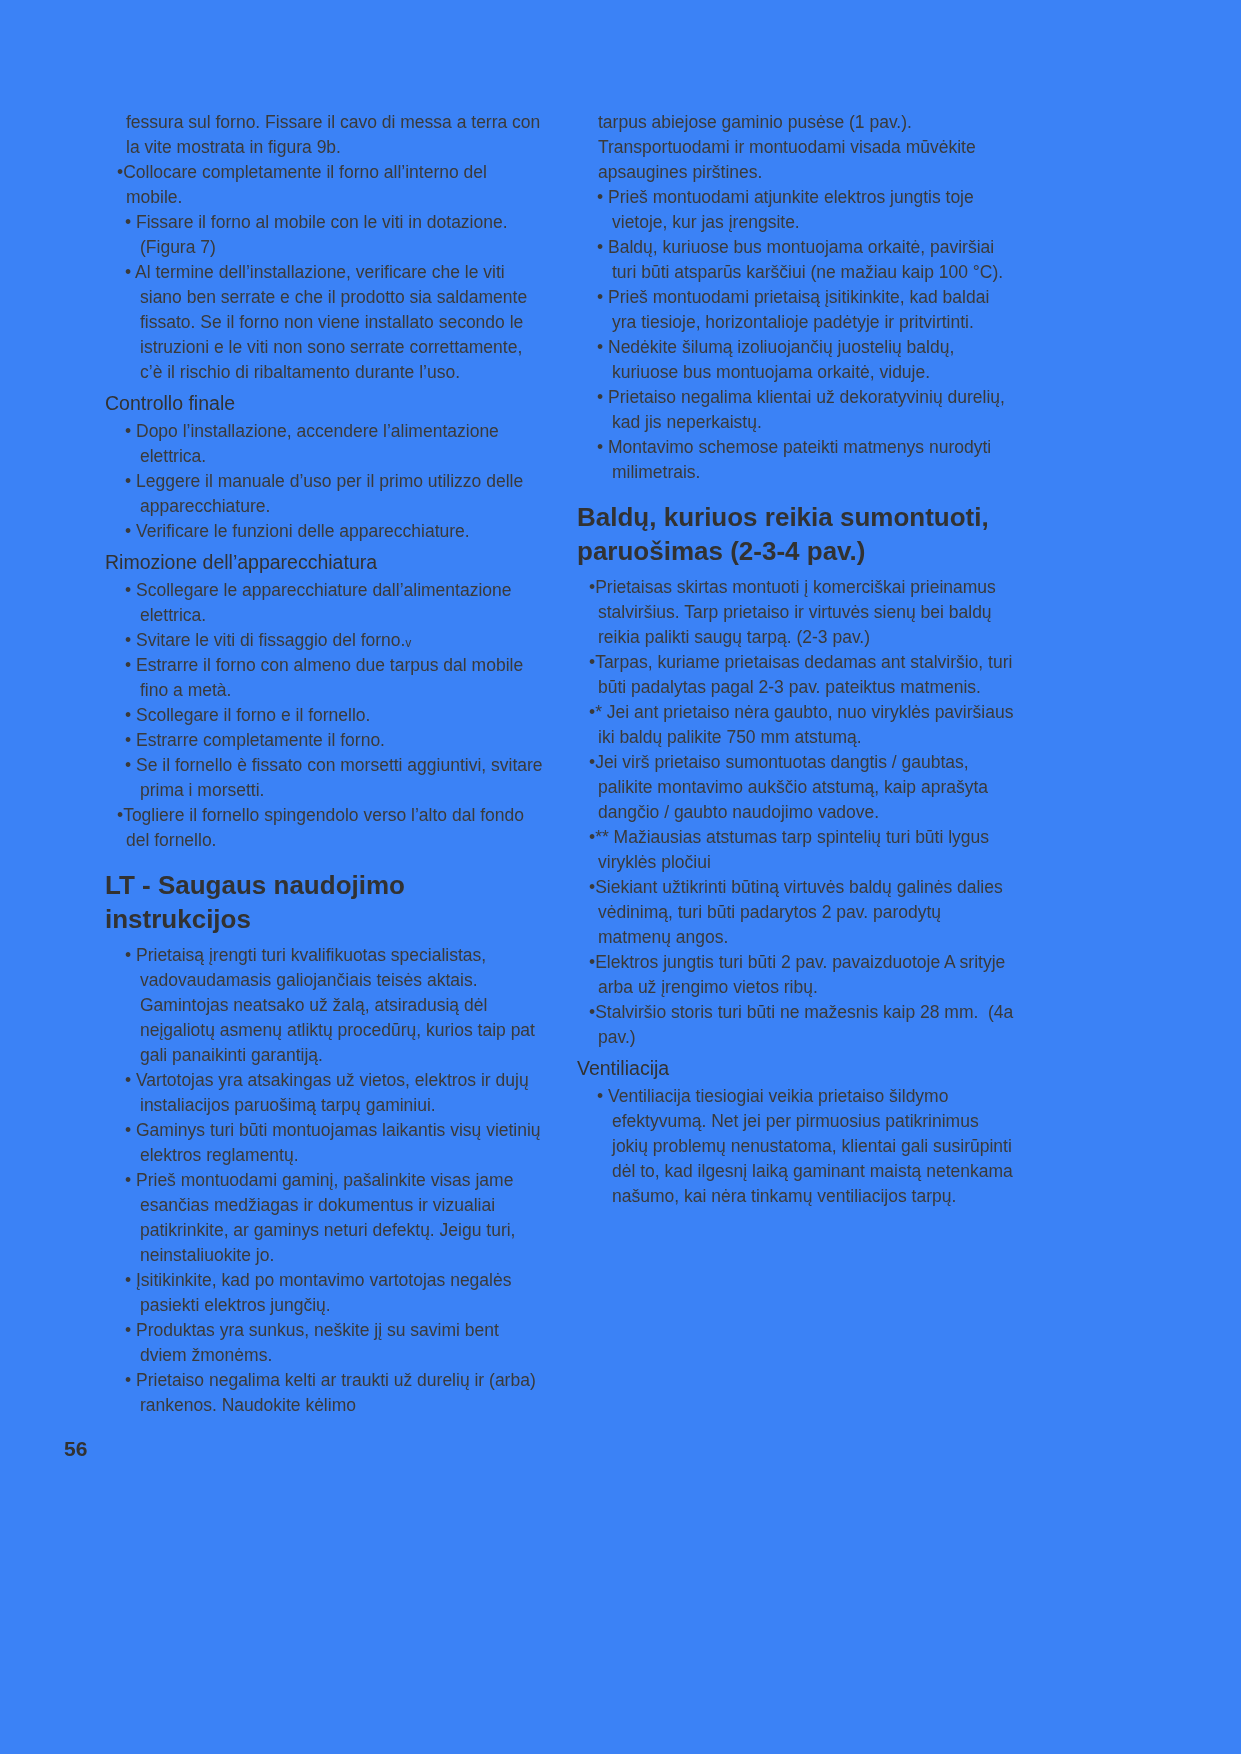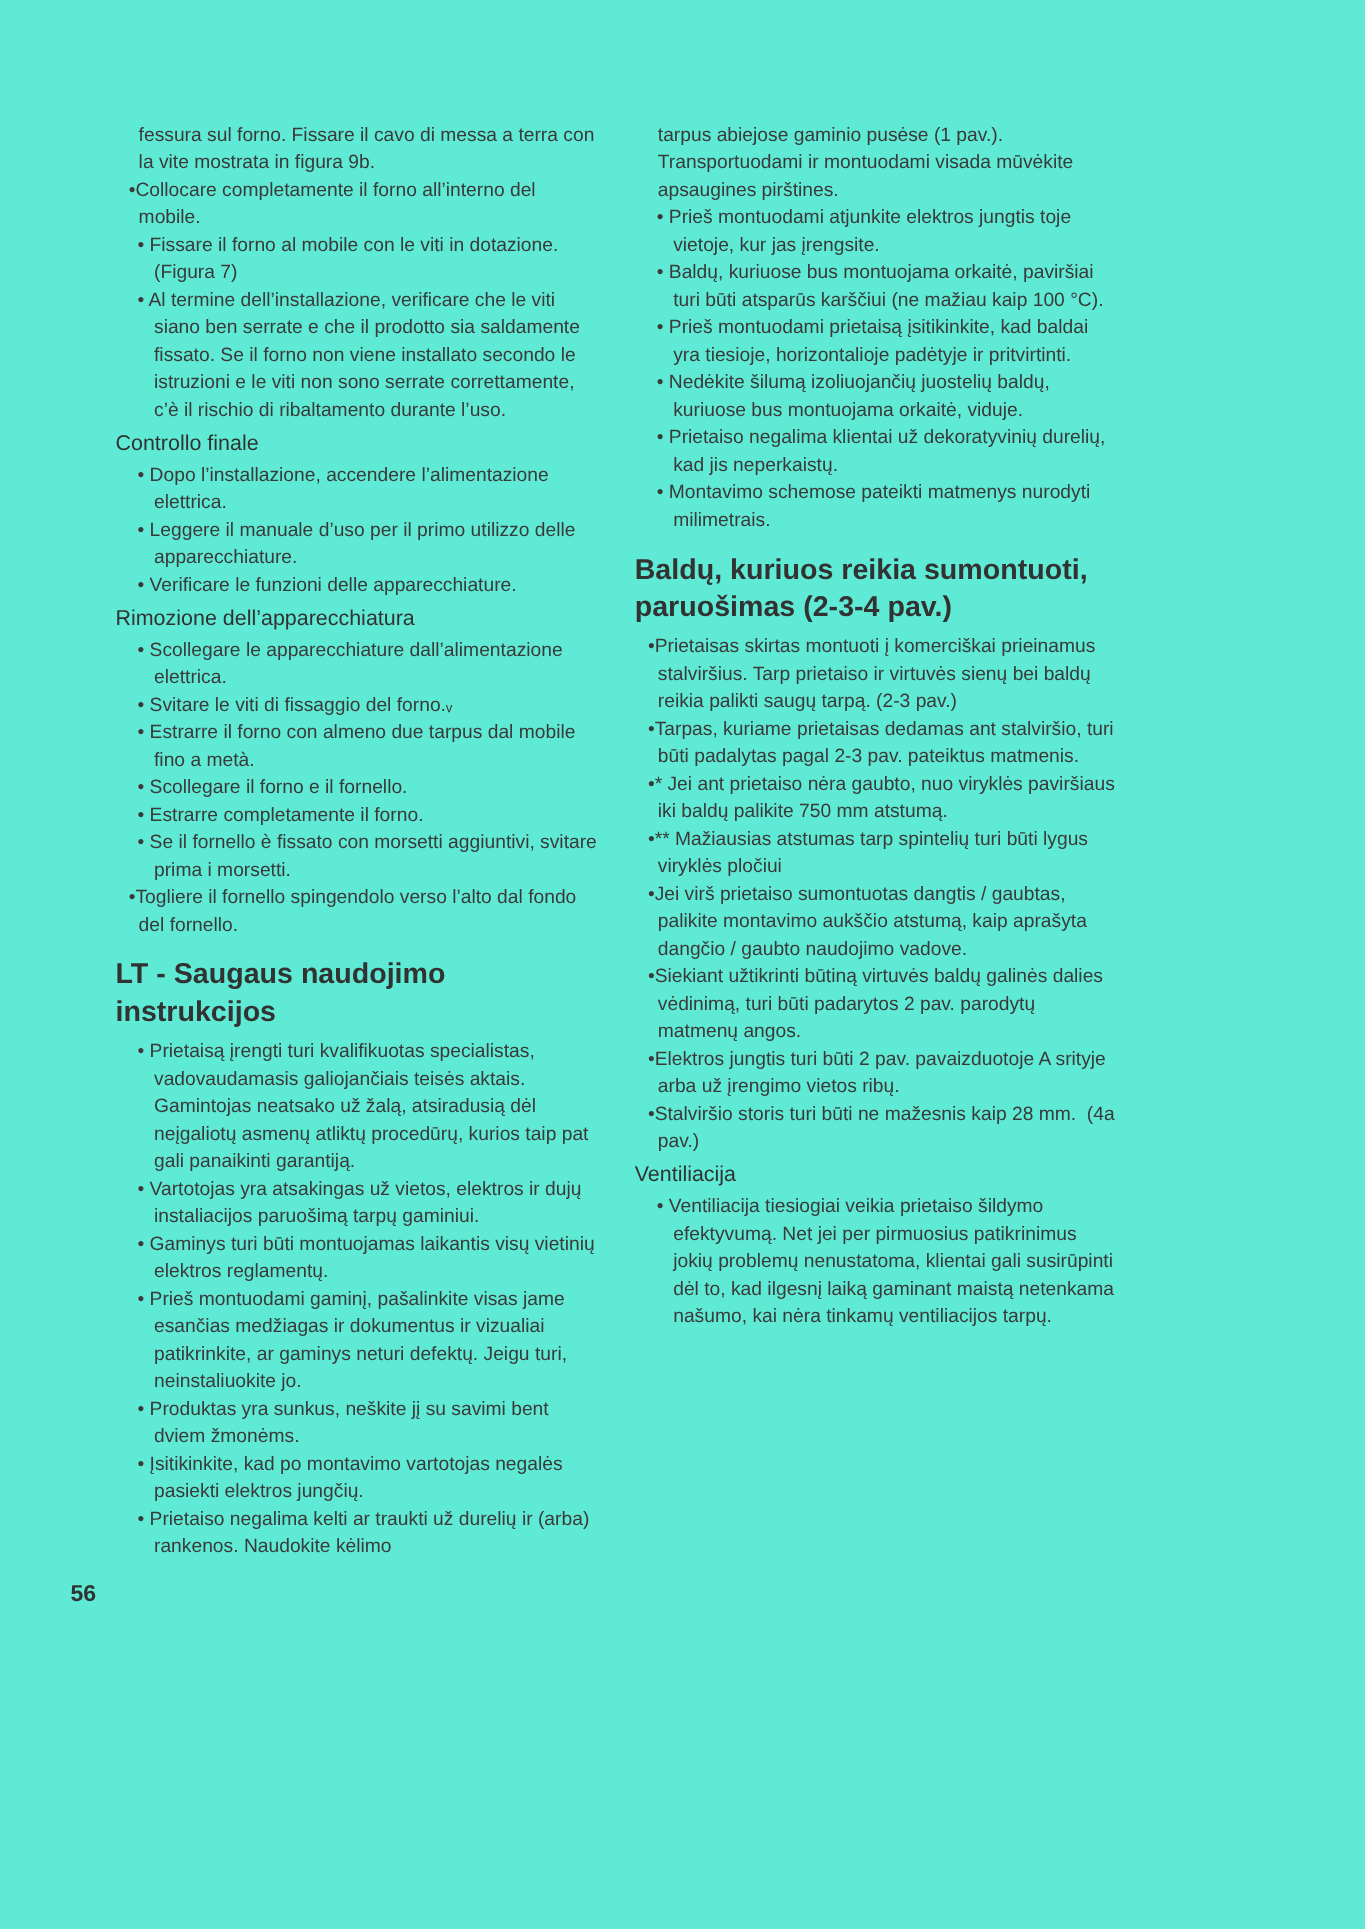--- a/index.html
+++ b/index.html
@@ -11,21 +11,21 @@
     width: 1241px;
     height: 1754px;
     position: relative;
     overflow: hidden;
     font-family: "Liberation Sans", "DejaVu Sans", sans-serif;
     color: #3a3a3a;
   }
   .page {
     position: absolute;
     inset: 0;
-    background: #5eead4;
+    background: #3b82f6;
   }
   .content {
     position: absolute;
     left: 105px;
     top: 110px;
     width: 910px;
     display: flex;
     gap: 34px;
     align-items: flex-start;
   }
@@ -96,38 +96,38 @@
         <p class="blk b1">• Estrarre il forno con almeno due tarpus dal mobile fino a metà.</p>
         <p class="blk b1">• Scollegare il forno e il fornello.</p>
         <p class="blk b1">• Estrarre completamente il forno.</p>
         <p class="blk b1">• Se il fornello è fissato con morsetti aggiuntivi, svitare prima i morsetti.</p>
         <p class="blk b0">•Togliere il fornello spingendolo verso l’alto dal fondo del fornello.</p>
         <p class="blk h1">LT - Saugaus naudojimo instrukcijos</p>
         <p class="blk b1">• Prietaisą įrengti turi kvalifikuotas specialistas, vadovaudamasis galiojančiais teisės aktais. Gamintojas neatsako už žalą, atsiradusią dėl neįgaliotų asmenų atliktų procedūrų, kurios taip pat gali panaikinti garantiją.</p>
         <p class="blk b1">• Vartotojas yra atsakingas už vietos, elektros ir dujų instaliacijos paruošimą tarpų gaminiui.</p>
         <p class="blk b1">• Gaminys turi būti montuojamas laikantis visų vietinių elektros reglamentų.</p>
         <p class="blk b1">• Prieš montuodami gaminį, pašalinkite visas jame esančias medžiagas ir dokumentus ir vizualiai patikrinkite, ar gaminys neturi defektų. Jeigu turi, neinstaliuokite jo.</p>
+        <p class="blk b1">• Įsitikinkite, kad po montavimo vartotojas negalės pasiekti elektros jungčių.</p>
         <p class="blk b1">• Produktas yra sunkus, neškite jį su savimi bent dviem žmonėms.</p>
-        <p class="blk b1">• Įsitikinkite, kad po montavimo vartotojas negalės pasiekti elektros jungčių.</p>
         <p class="blk b1">• Prietaiso negalima kelti ar traukti už durelių ir (arba) rankenos. Naudokite kėlimo</p>
       </div>
     <div class="column">
         <p class="blk cont">tarpus abiejose gaminio pusėse (1 pav.). Transportuodami ir montuodami visada mūvėkite apsaugines pirštines.</p>
         <p class="blk b1">• Prieš montuodami atjunkite elektros jungtis toje vietoje, kur jas įrengsite.</p>
         <p class="blk b1">• Baldų, kuriuose bus montuojama orkaitė, paviršiai turi būti atsparūs karščiui (ne mažiau kaip 100 °C).</p>
         <p class="blk b1">• Prieš montuodami prietaisą įsitikinkite, kad baldai yra tiesioje, horizontalioje padėtyje ir pritvirtinti.</p>
         <p class="blk b1">• Nedėkite šilumą izoliuojančių juostelių baldų, kuriuose bus montuojama orkaitė, viduje.</p>
         <p class="blk b1">• Prietaiso negalima klientai už dekoratyvinių durelių, kad jis neperkaistų.</p>
         <p class="blk b1">• Montavimo schemose pateikti matmenys nurodyti milimetrais.</p>
         <p class="blk h1">Baldų, kuriuos reikia sumontuoti, paruošimas (2-3-4 pav.)</p>
         <p class="blk b0">•Prietaisas skirtas montuoti į komerciškai prieinamus stalviršius. Tarp prietaiso ir virtuvės sienų bei baldų reikia palikti saugų tarpą. (2-3 pav.)</p>
         <p class="blk b0">•Tarpas, kuriame prietaisas dedamas ant stalviršio, turi būti padalytas pagal 2-3 pav. pateiktus matmenis.</p>
         <p class="blk b0">•* Jei ant prietaiso nėra gaubto, nuo viryklės paviršiaus iki baldų palikite 750 mm atstumą.</p>
+        <p class="blk b0">•Jei virš prietaiso sumontuotas dangtis / gaubtas, palikite montavimo aukščio atstumą, kaip aprašyta dangčio / gaubto naudojimo vadove.</p>
         <p class="blk b0">•** Mažiausias atstumas tarp spintelių turi būti lygus viryklės pločiui</p>
-        <p class="blk b0">•Jei virš prietaiso sumontuotas dangtis / gaubtas, palikite montavimo aukščio atstumą, kaip aprašyta dangčio / gaubto naudojimo vadove.</p>
         <p class="blk b0">•Siekiant užtikrinti būtiną virtuvės baldų galinės dalies vėdinimą, turi būti padarytos 2 pav. parodytų matmenų angos.</p>
         <p class="blk b0">•Elektros jungtis turi būti 2 pav. pavaizduotoje A srityje arba už įrengimo vietos ribų.</p>
         <p class="blk b0">•Stalviršio storis turi būti ne mažesnis kaip 28 mm.&nbsp; (4a pav.)</p>
         <p class="blk h2">Ventiliacija</p>
         <p class="blk b1">• Ventiliacija tiesiogiai veikia prietaiso šildymo efektyvumą. Net jei per pirmuosius patikrinimus jokių problemų nenustatoma, klientai gali susirūpinti dėl to, kad ilgesnį laiką gaminant maistą netenkama našumo, kai nėra tinkamų ventiliacijos tarpų.</p>
       </div>
   </div>
   <div class="page-number">56</div>
 </div>
 

